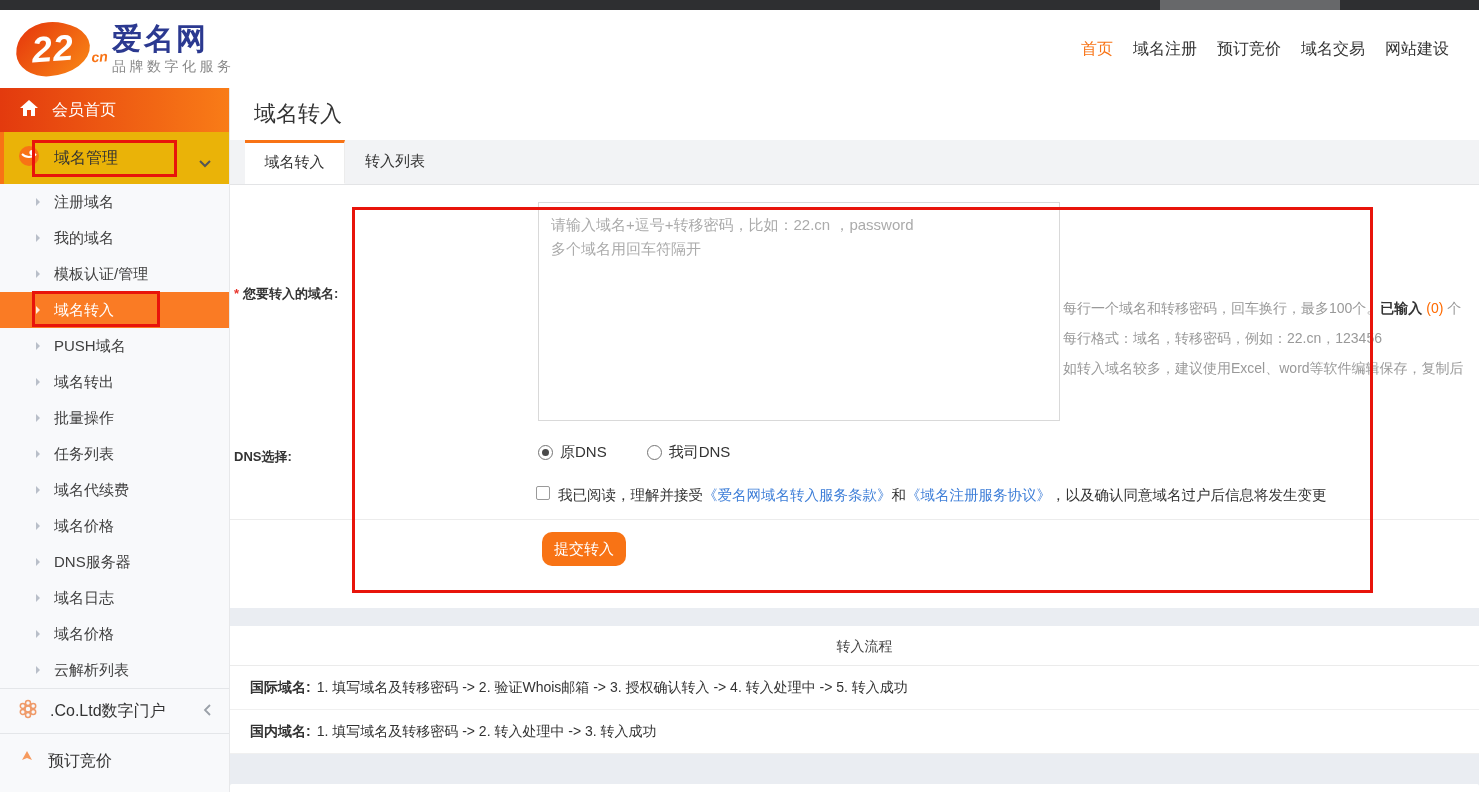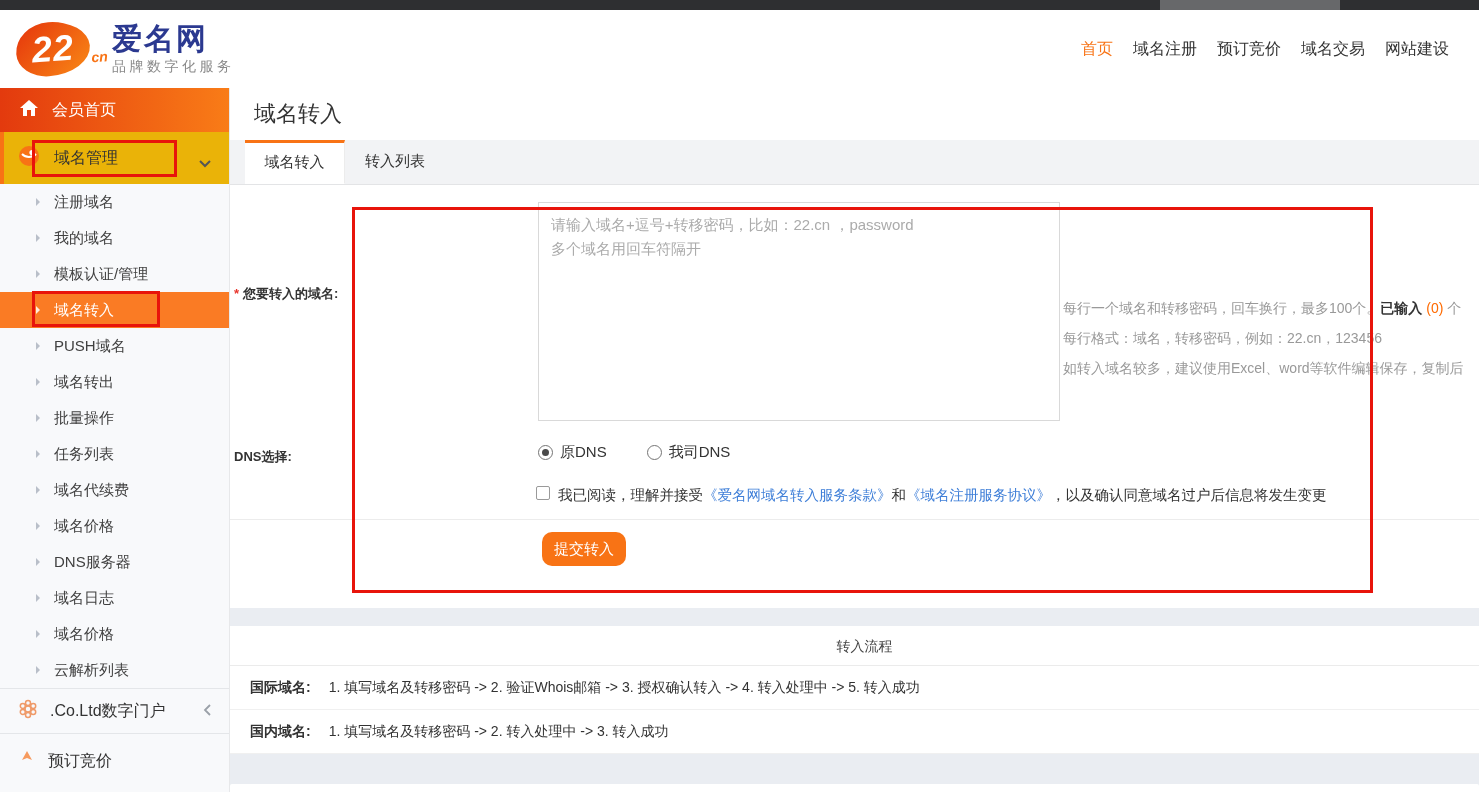--- a/index.html
+++ b/index.html
@@ -61,21 +61,21 @@
   .opt2 { margin-left:40px; }
   .agree-row { position:absolute; left:306px; top:301px; display:flex; align-items:flex-start; font-size:14.5px; color:#333; white-space:nowrap; }
   .checkbox { width:14px; height:14px; border:1px solid #9a9a9a; background:#fff; display:inline-block; border-radius:2px; margin-right:8px; flex-shrink:0; cursor:pointer; }
   .agree-row a { color:#3f7fd8; text-decoration:none; cursor:pointer; }
   .content-divider { position:absolute; left:0; right:0; top:334px; border-top:1px solid #ececec; }
   .submit-btn { position:absolute; left:312px; top:347px; width:84px; height:34px; background:#f87315; color:#fff; border:none; font-size:15px; border-radius:10px; cursor:pointer; font-family:inherit; }
 
   .flow-card { margin-top:18px; background:#fff;text-align:center; }
   .flow-header { height:40px; line-height:40px; padding-left:20px; font-size:14px; color:#444; border-bottom:1px solid #ebebeb; }
   .flow-row { height:44px; display:flex; align-items:center; padding-left:20px; font-size:14px; color:#333; border-bottom:1px solid #f0f0f0; }
-  .flow-label { font-weight:bold; margin-right:18px; }
+  .flow-label { font-weight:bold; margin-right:6px; }
   .next-card { margin-top:30px; height:8px; background:#fff; border-radius:2px 2px 0 0; }
 
   
   .anno { position:absolute; border:3px solid #e8140b; z-index:50; pointer-events:none; }
   .anno1 { left:32px; top:140px; width:145px; height:37px; }
   .anno2 { left:32px; top:291px; width:128px; height:36px; }
   .anno3 { left:352px; top:207px; width:1021px; height:386px; }
 </style>
 </head>
 <body>

